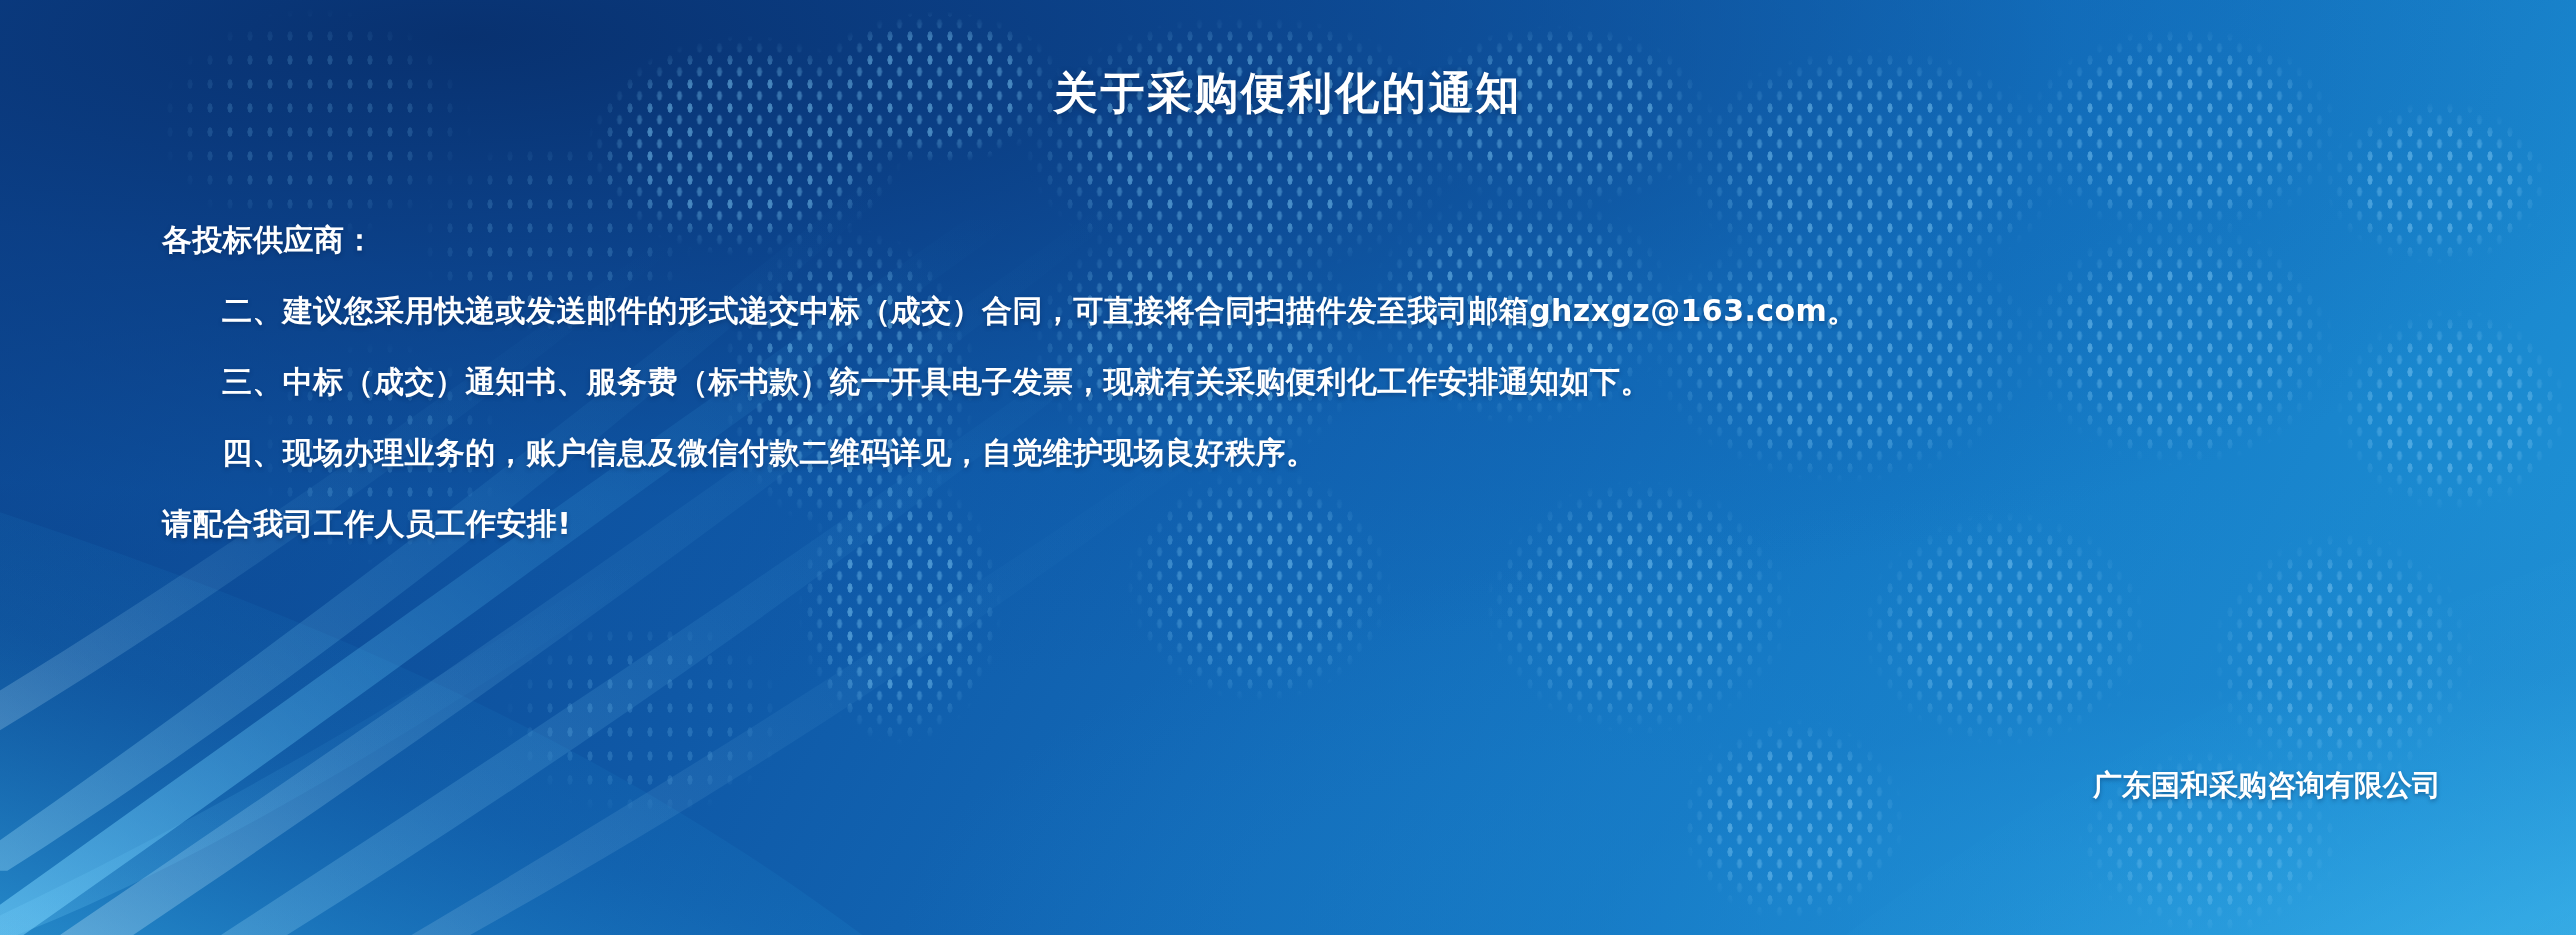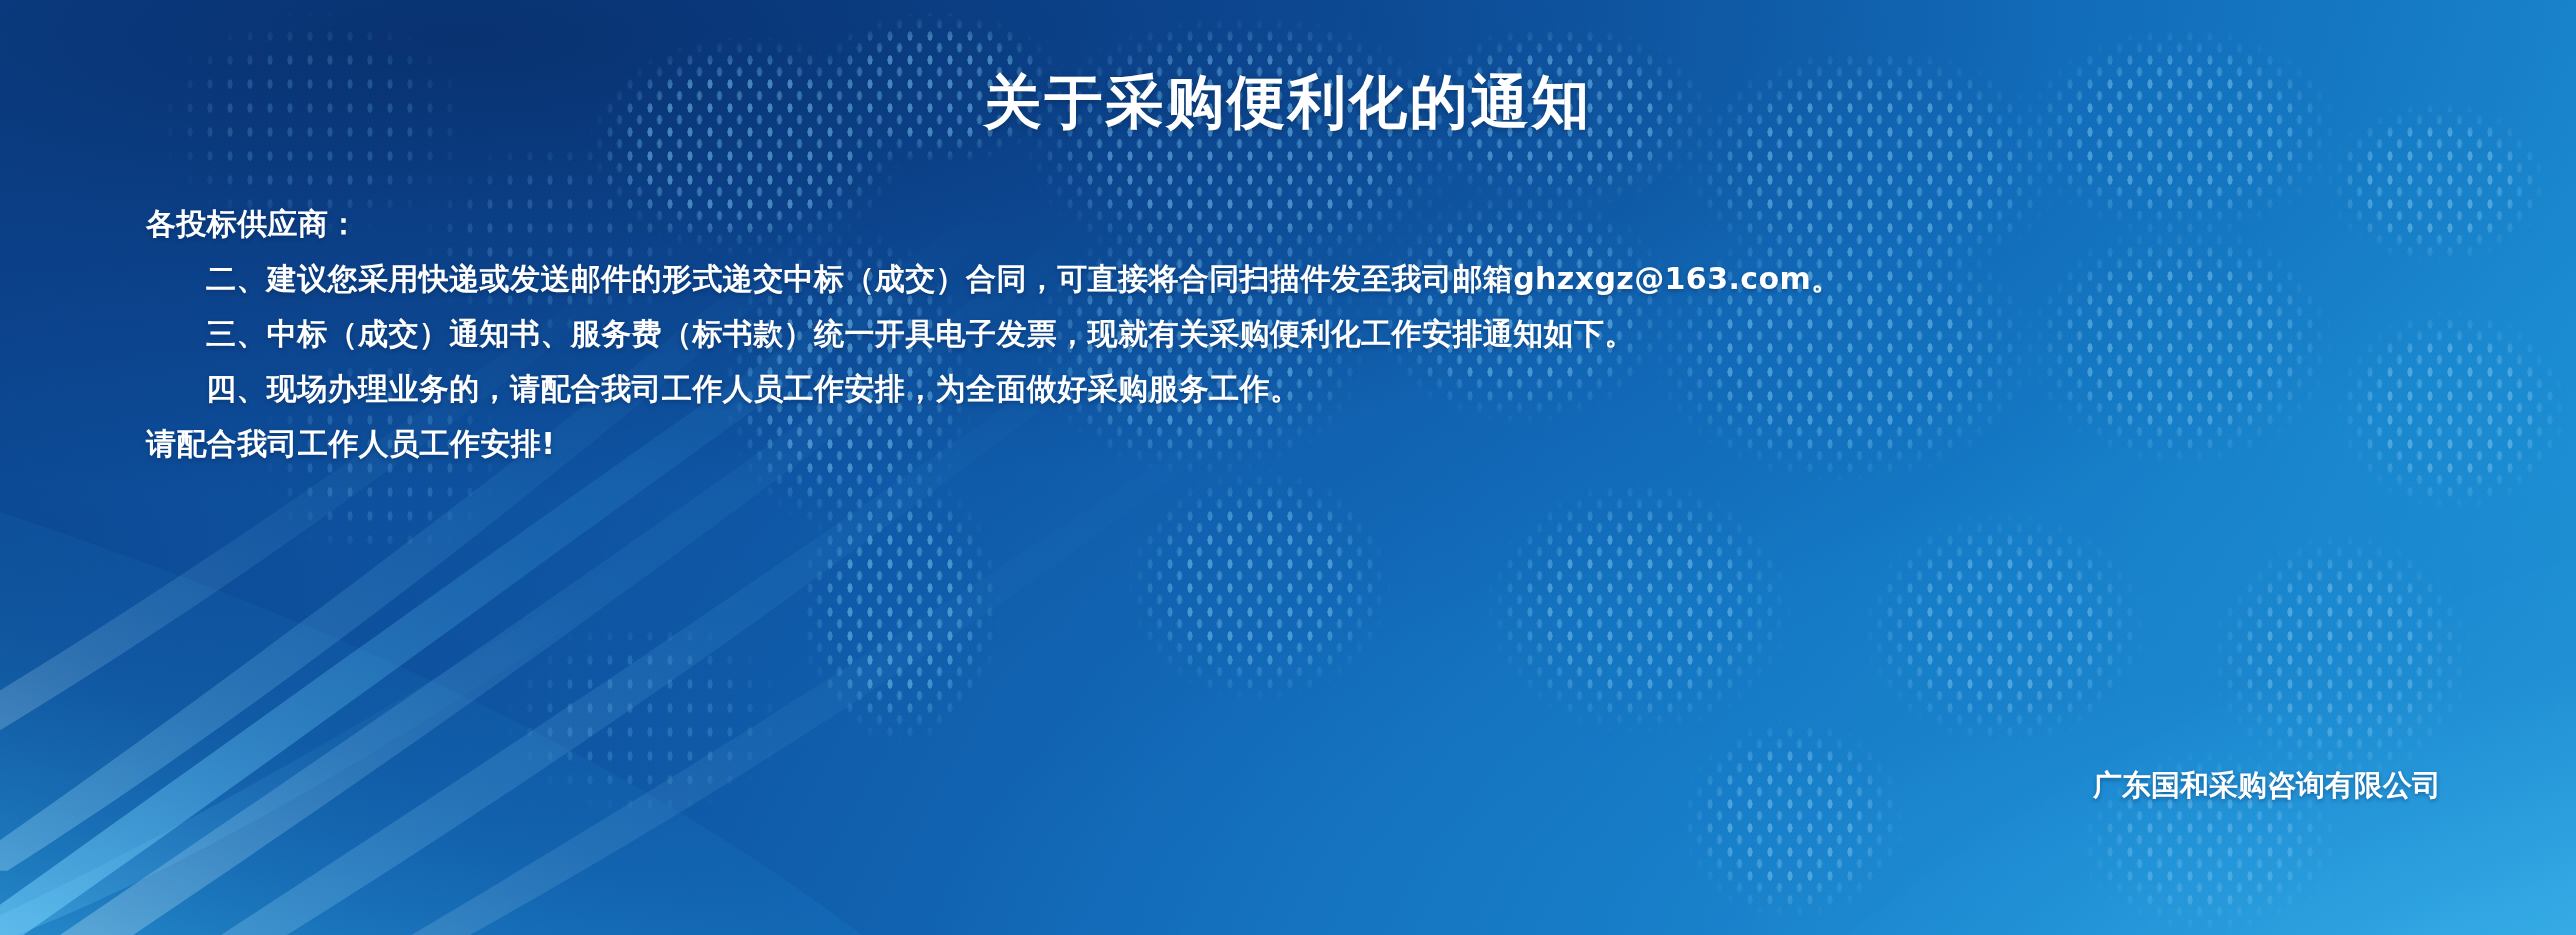--- a/index.html
+++ b/index.html
@@ -124,39 +124,39 @@
 
   
   .content { position: absolute; inset: 0; }
 
   .title {
     position: absolute;
     top: 64px;
     left: 0; right: 0;
     text-align: center;
     color: #ffffff;
-    font-size: 58px;
+    font-size: 44px;
     font-weight: bold;
     letter-spacing: 2.9px;
     text-shadow: 0 2.2px 7.3px rgba(0,30,70,0.45);
   }
 
   .body-block {
     position: absolute;
     left: 146px;
     right: 135px;
     top: 196px;
     color: #ffffff;
     font-size: 30px;
     font-weight: bold;
     line-height: 55px;
     letter-spacing: 0.4px;
     text-shadow: 0 1.5px 4.4px rgba(0,30,70,0.38);
   }
-  .body-block p { margin: 0; }
+  .body-block p { margin: 16px; }
   .indent { text-indent: 60px; }
 
   .sign-block {
     position: absolute;
     right: 135px;
     top: 761px;
     text-align: right;
     color: #ffffff;
     font-size: 29px;
     font-weight: bold;
@@ -222,21 +222,21 @@
   <div class="vignette"></div>
 
   <div class="content">
 
     <div class="title">关于采购便利化的通知</div>
 
     <div class="body-block">
       <p>各投标供应商：</p>
       <p class="indent">二、建议您采用快递或发送邮件的形式递交中标（成交）合同，可直接将合同扫描件发至我司邮箱ghzxgz@163.com。</p>
       <p class="indent">三、中标（成交）通知书、服务费（标书款）统一开具电子发票，现就有关采购便利化工作安排通知如下。</p>
-      <p class="indent">四、现场办理业务的，请配合我司工作人员工作安排，为全面做好采购服务工作。</p>
+      <p class="indent">四、现场办理业务的，账户信息及微信付款二维码详见，自觉维护现场良好秩序。</p>
       <p>请配合我司工作人员工作安排!</p>
     </div>
 
     <div class="sign-block">
       <div>广东国和采购咨询有限公司</div>
     </div>
 
   </div>
 </div>
 

